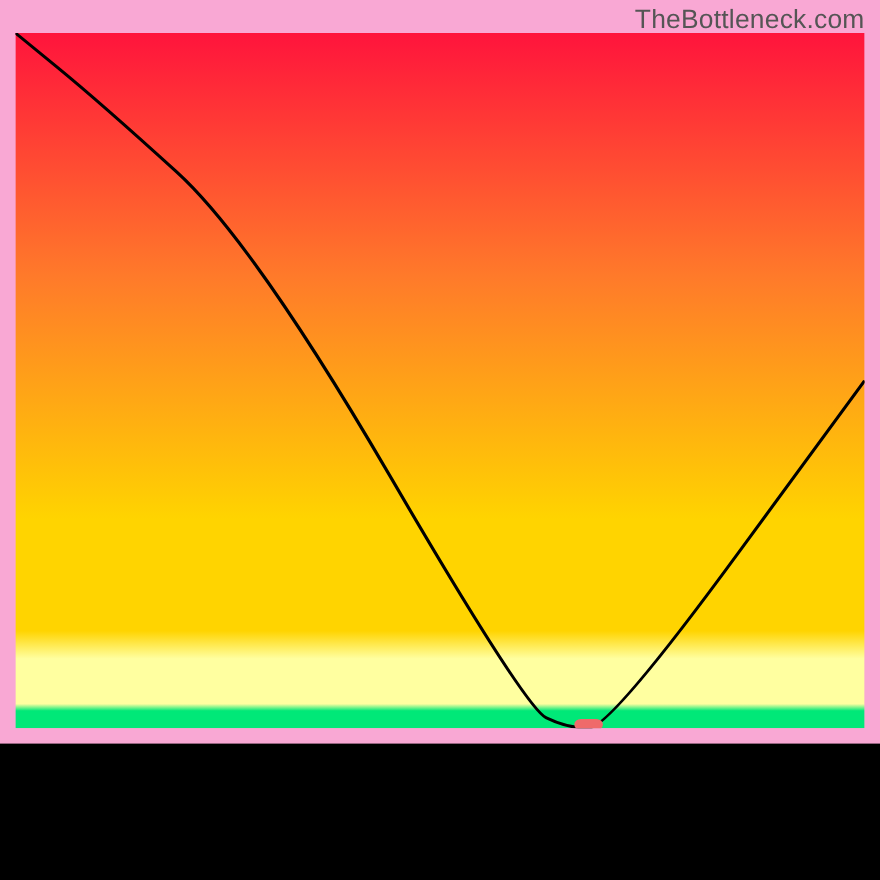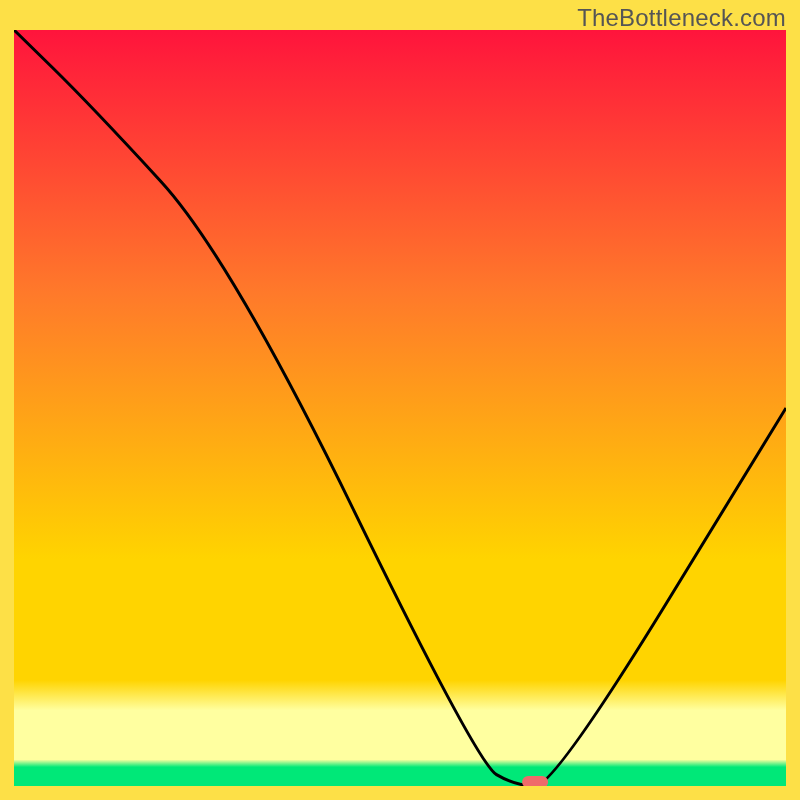--- a/index.html
+++ b/index.html
@@ -7,22 +7,22 @@
     padding: 0;
     width: 800px;
     height: 800px;
     background: #000;
     font-family: Arial, Helvetica, sans-serif;
     overflow: hidden;
   }
   .frame {
     position: relative;
     width: 800px;
-    height: 800px;
-    background: #fde047;
+    height: 676px;
+    background: #f9a8d4;
   }
   .watermark {
     position: absolute;
     top: 4px;
     right: 14px;
     color: #555;
     font-size: 24px;
     font-weight: 500;
     letter-spacing: 0.2px;
   }

